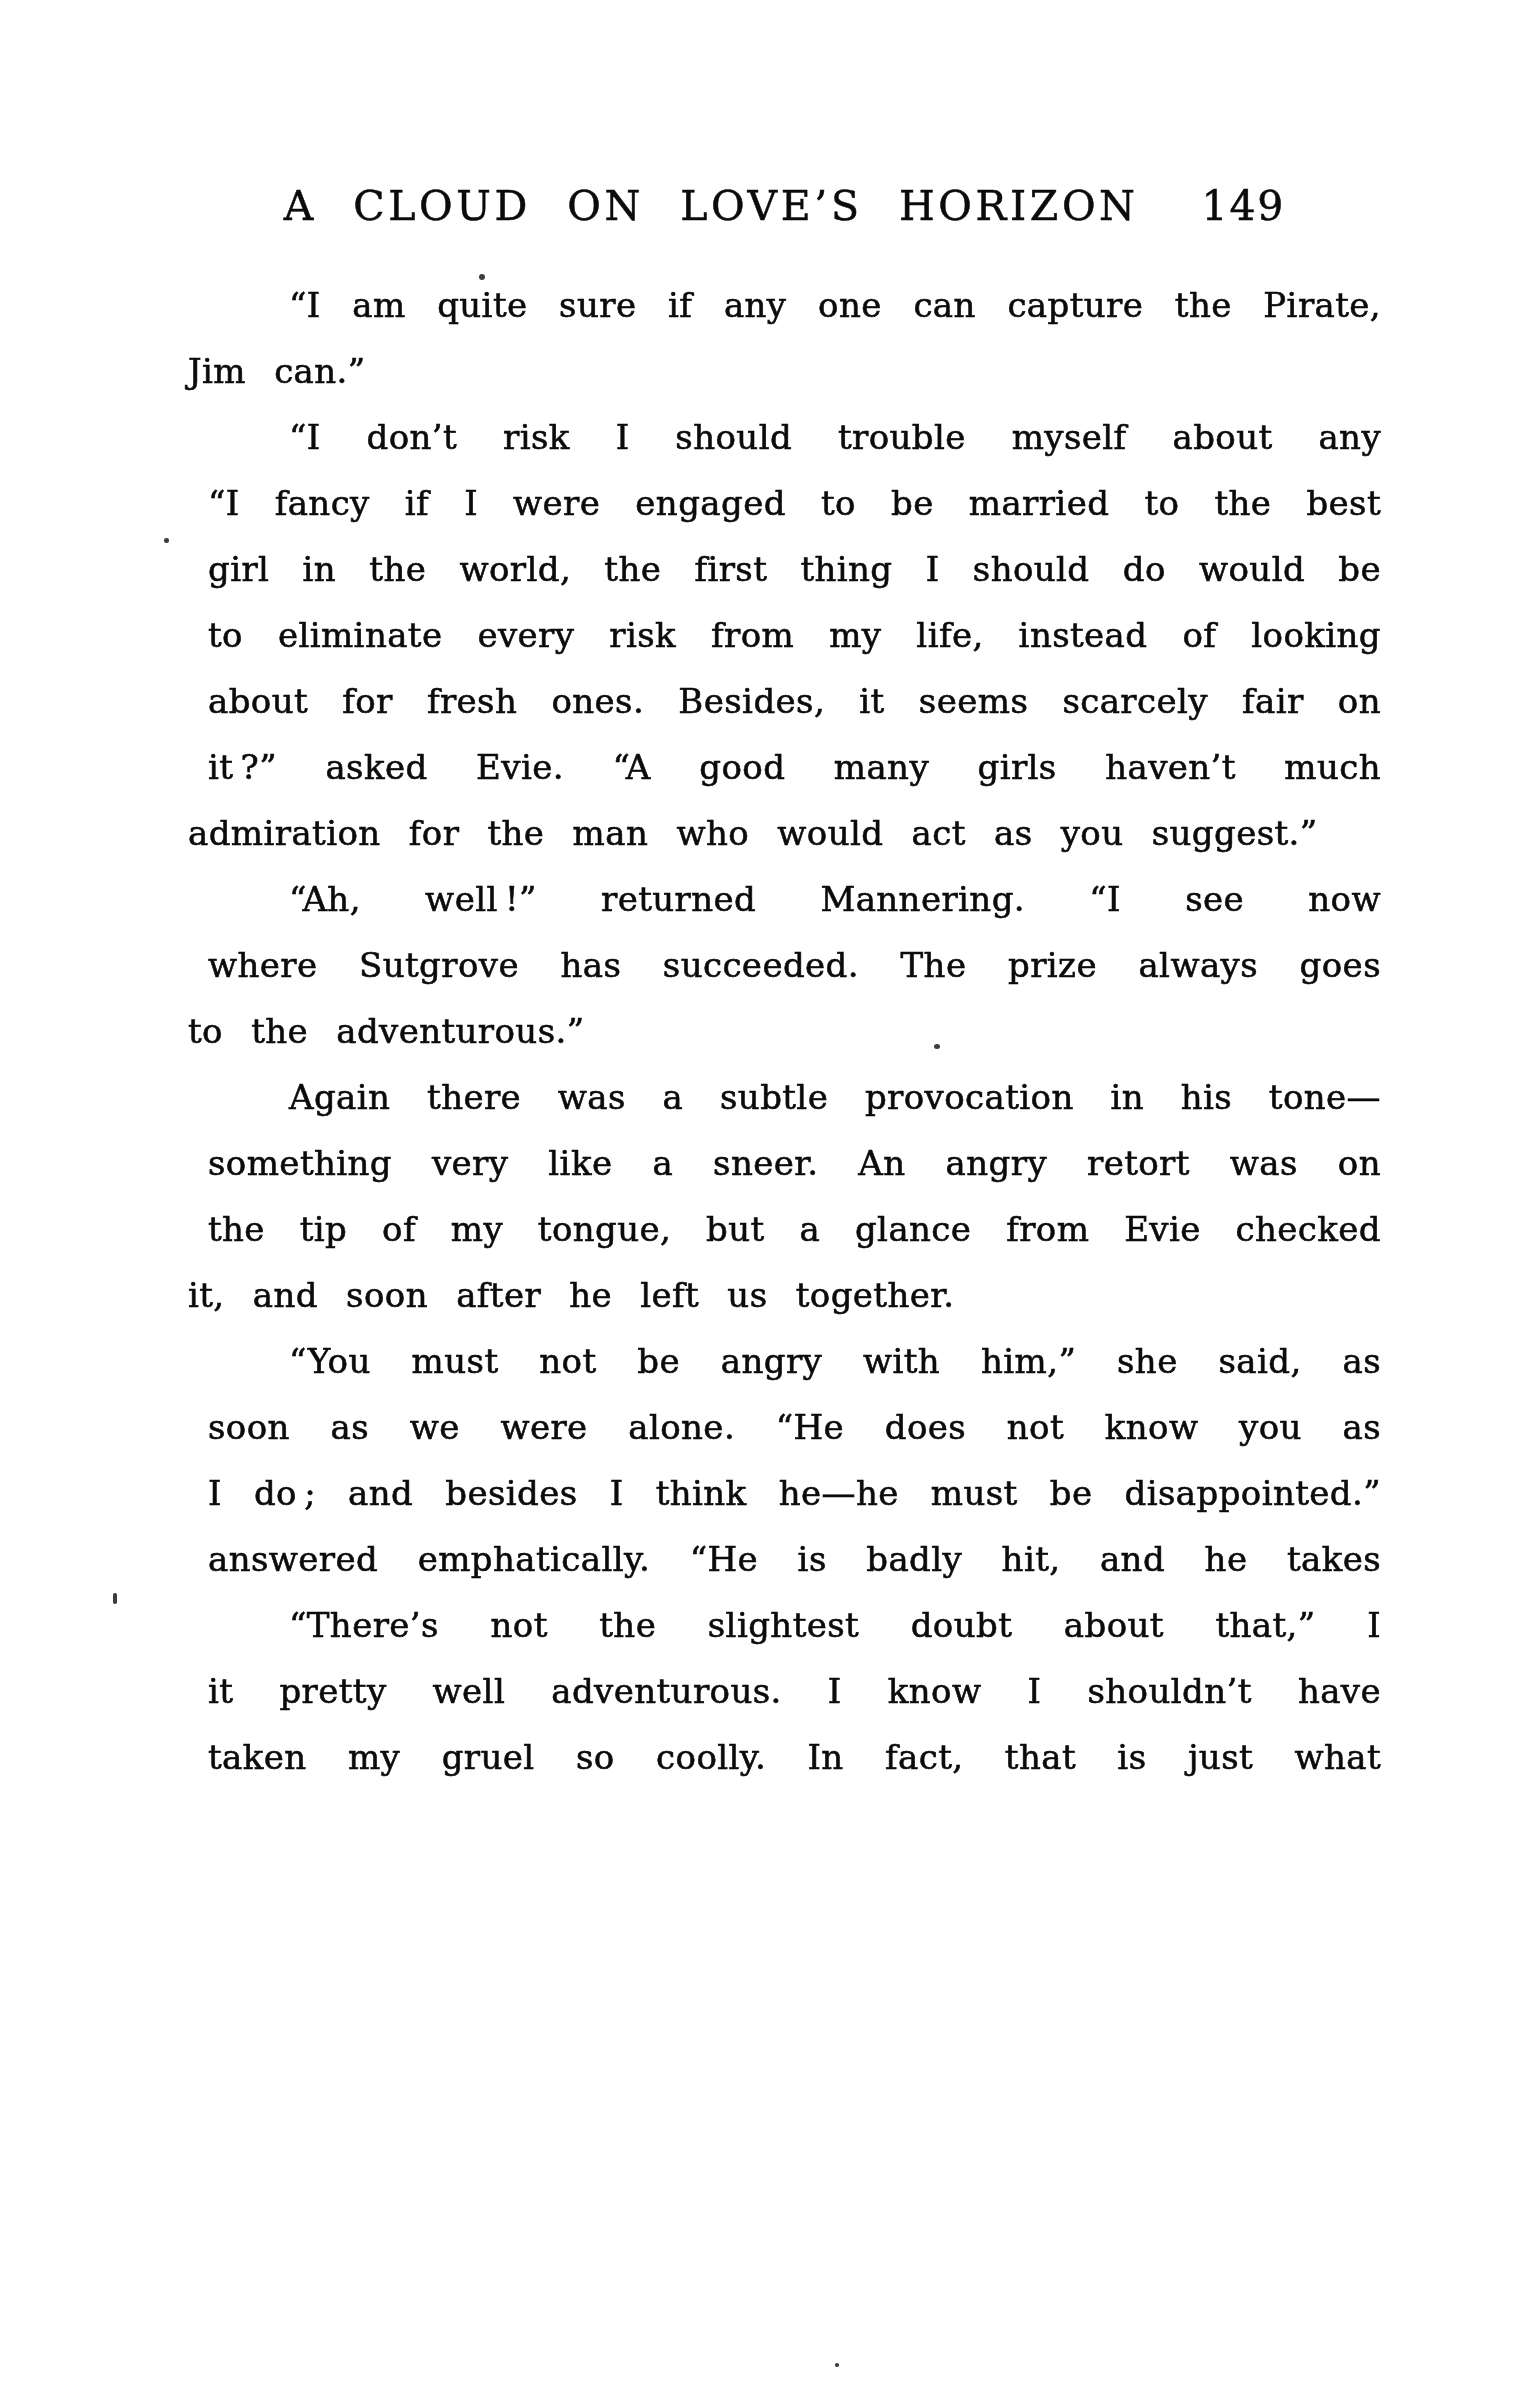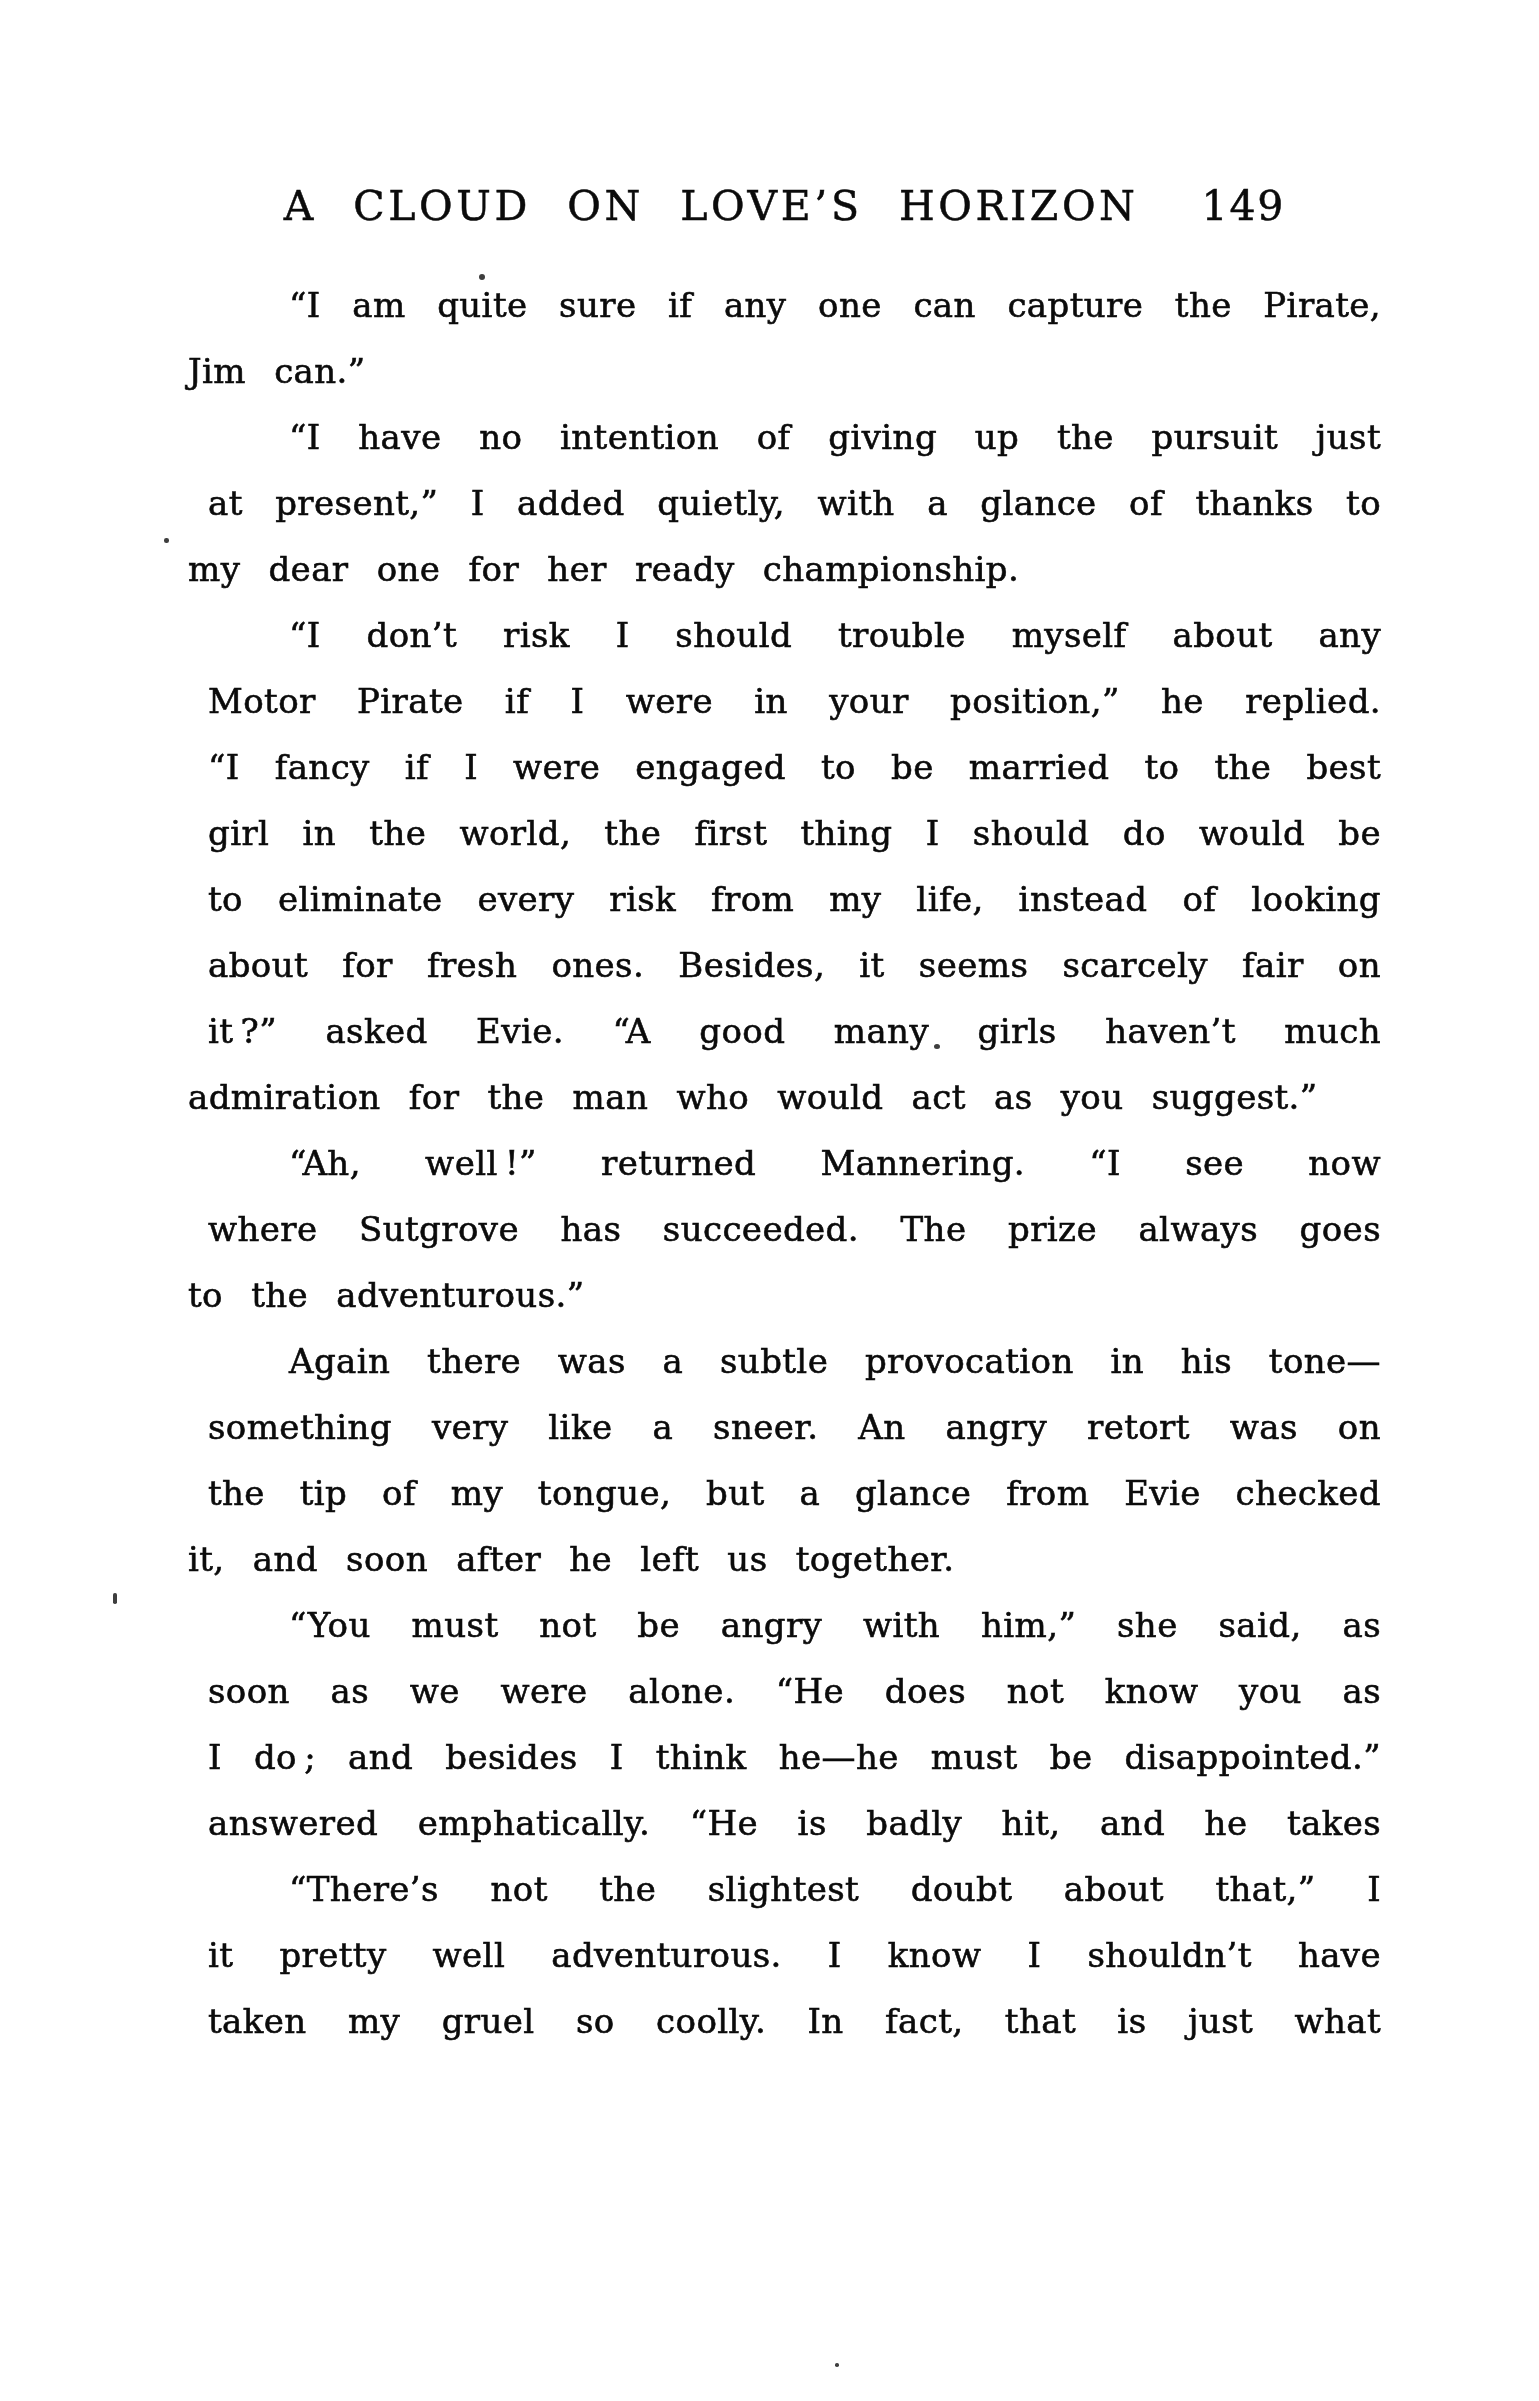--- a/index.html
+++ b/index.html
@@ -64,27 +64,21 @@
     <header class="pagehead">
       <span class="title">A CLOUD ON LOVE’S HORIZON</span>
       <span class="folio">149</span>
     </header>
     <main class="bodytext">
         <div class="para">
           <div class="line indent j">“I am quite sure if any one can capture the Pirate,</div>
           <div class="line">Jim can.”</div>
         </div>
         <div class="para">
-          <div class="line indent j">“I have no intention of giving up the pursuit just</div>
-          <div class="line j">at present,” I added quietly, with a glance of thanks to</div>
-          <div class="line">my dear one for her ready championship.</div>
-        </div>
-        <div class="para">
           <div class="line indent j">“I don’t risk I should trouble myself about any</div>
-          <div class="line j">Motor Pirate if I were in your position,” he replied.</div>
           <div class="line j">“I fancy if I were engaged to be married to the best</div>
           <div class="line j">girl in the world, the first thing I should do would be</div>
           <div class="line j">to eliminate every risk from my life, instead of looking</div>
           <div class="line j">about for fresh ones. Besides, it seems scarcely fair on</div>
         </div>
         <div class="para">
           <div class="line j">it ?” asked Evie. “A good many girls haven’t much</div>
           <div class="line">admiration for the man who would act as you suggest.”</div>
         </div>
         <div class="para">

